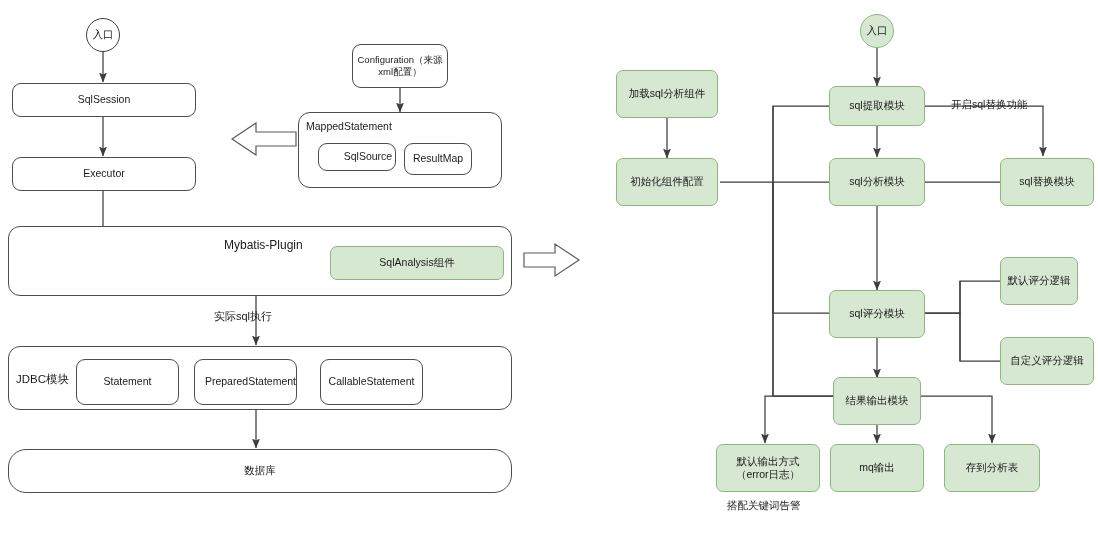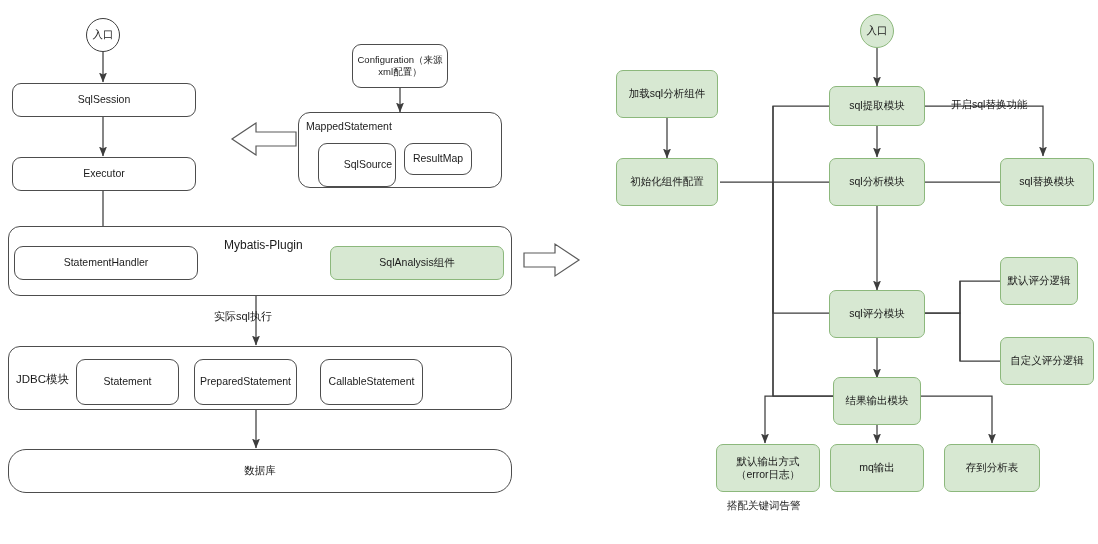--- a/index.html
+++ b/index.html
@@ -117,52 +117,49 @@
   <div class="node plain" style="left:12px;top:83px;width:184px;height:34px;">
     <span>SqlSession</span>
   </div>
 
   <div class="node plain" style="left:12px;top:157px;width:184px;height:34px;">
     <span>Executor</span>
   </div>
 
   <div class="node plain" style="left:8px;top:226px;width:504px;height:70px;border-radius:12px;"></div>
   <div class="grouptitle" style="left:224px;top:238px;font-size:12px;">Mybatis-Plugin</div>
-  <div class="node plain" style="left:14px;top:246px;width:184px;height:34px;">
-    <span>StatementHandler</span>
-  </div>
   <div class="node green" style="left:330px;top:246px;width:174px;height:34px;">
     <span>SqlAnalysis组件</span>
   </div>
 
   <div class="label" style="left:214px;top:309px;">实际sql执行</div>
 
   <div class="node plain" style="left:8px;top:346px;width:504px;height:64px;border-radius:12px;"></div>
   <div class="grouptitle" style="left:16px;top:372px;">JDBC模块</div>
   <div class="node plain" style="left:76px;top:359px;width:103px;height:46px;">
     <span>Statement</span>
   </div>
-  <div class="node plain" style="left:194px;top:359px;width:103px;height:46px;">
+  <div class="node plain" style="left:194px;top:359px;width:103px;height:46px;justify-content:flex-end;">
     <span>PreparedStatement</span>
   </div>
   <div class="node plain" style="left:320px;top:359px;width:103px;height:46px;">
     <span>CallableStatement</span>
   </div>
 
   <div class="node plain" style="left:8px;top:449px;width:504px;height:44px;border-radius:18px;">
     <span>数据库</span>
   </div>
 
   <div class="node plain" style="left:352px;top:44px;width:96px;height:44px;font-size:9.5px;padding:0 4px;">
     <span>Configuration（来源xml配置）</span>
   </div>
 
   <div class="node plain" style="left:298px;top:112px;width:204px;height:76px;border-radius:12px;"></div>
   <div class="grouptitle" style="left:306px;top:120px;font-size:10.5px;">MappedStatement</div>
-  <div class="node plain" style="left:318px;top:143px;width:78px;height:44px;padding-left:22px;">
+  <div class="node plain" style="left:318px;top:143px;width:78px;height:28px;padding-left:22px;">
     <span>SqlSource</span>
   </div>
   <div class="node plain" style="left:404px;top:143px;width:68px;height:32px;">
     <span>ResultMap</span>
   </div>
 
   <div class="node circle green" style="left:860px;top:14px;width:34px;height:34px;">
     <span>入口</span>
   </div>
 

